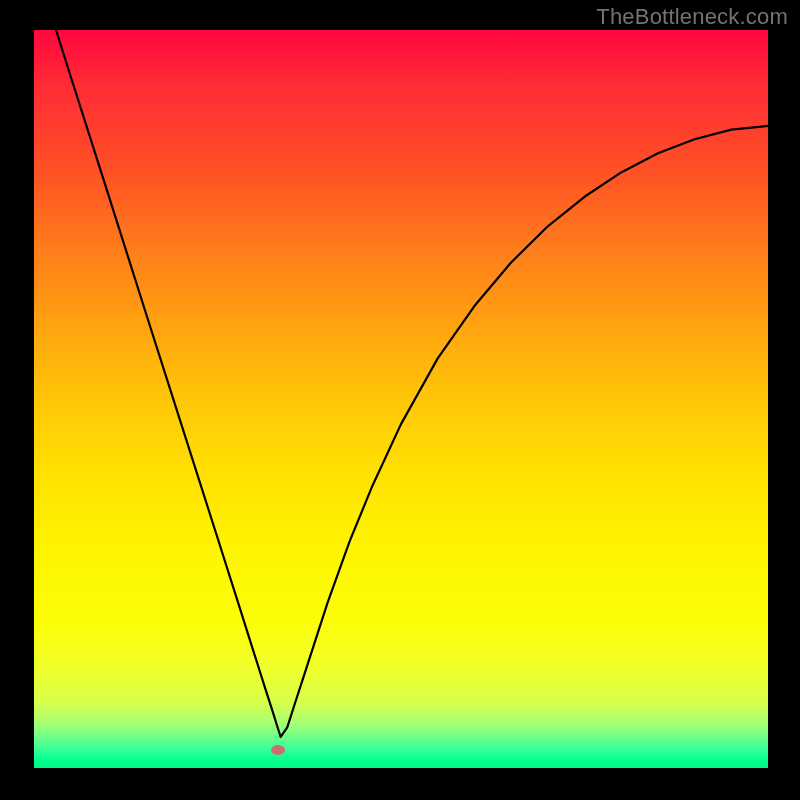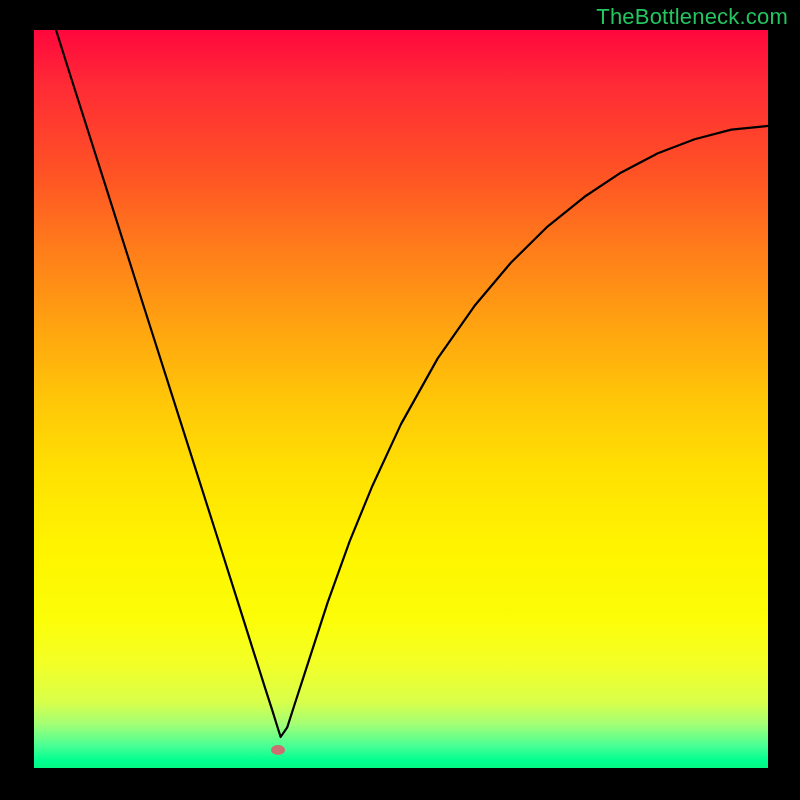--- a/index.html
+++ b/index.html
@@ -7,21 +7,21 @@
     width: 800px;
     height: 800px;
     background: #000;
     position: relative;
     font-family: Arial, Helvetica, sans-serif;
   }
   .watermark {
     position: absolute;
     top: 4px;
     right: 12px;
-    color: #22c55e;
+    color: #737373;
     font-size: 22px;
     font-weight: 500;
     z-index: 10;
     letter-spacing: 0.2px;
   }
   .plot-frame {
     position: absolute;
     left: 34px;
     top: 30px;
     width: 734px;

